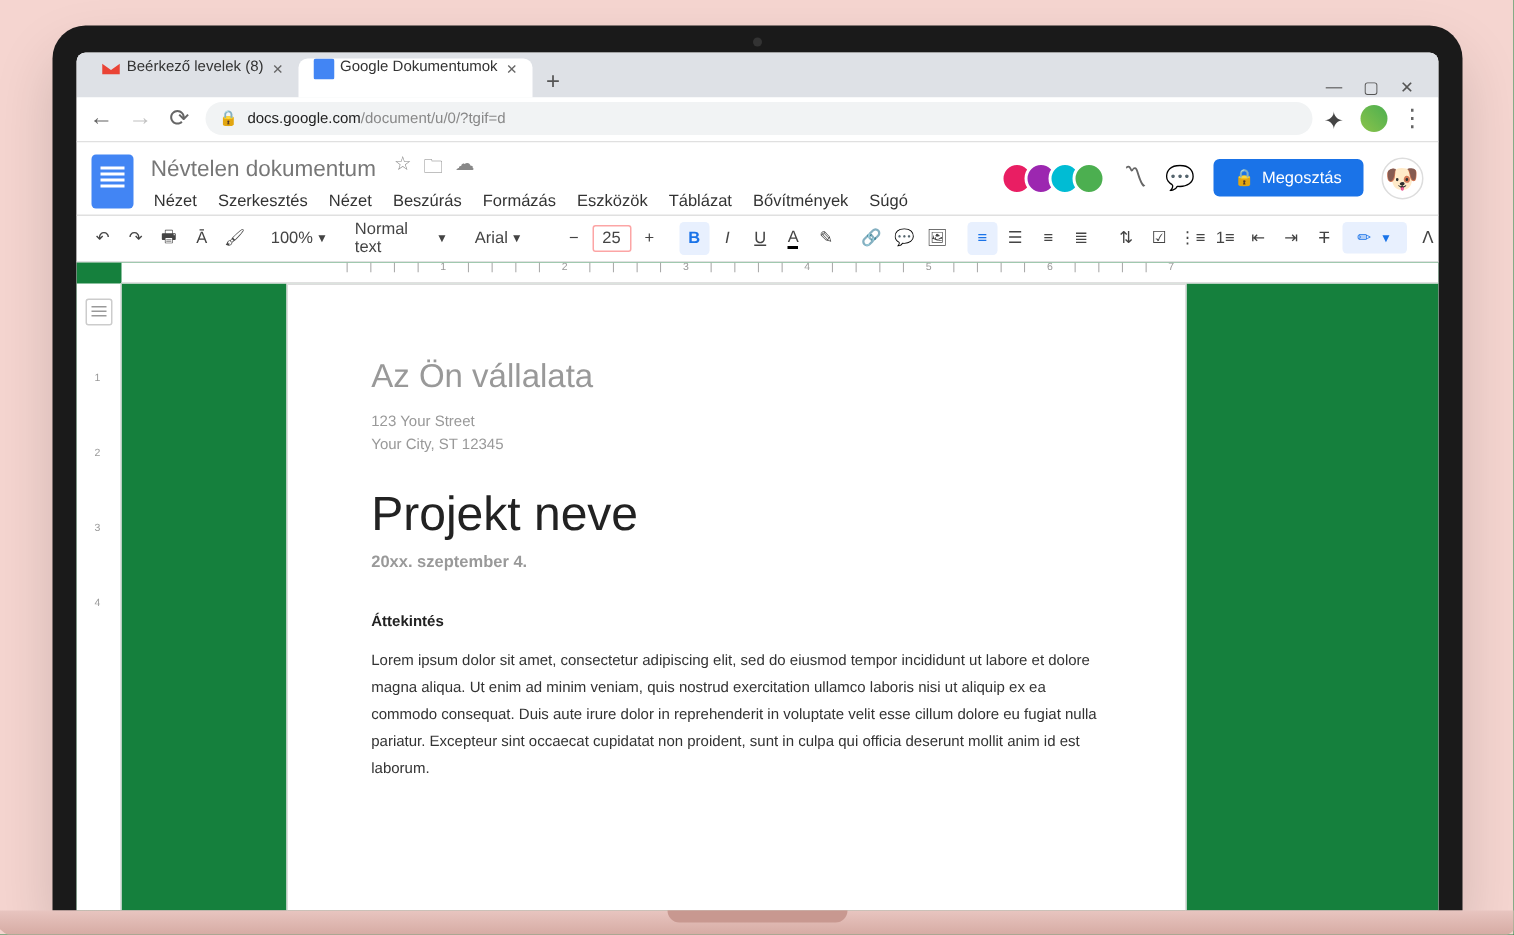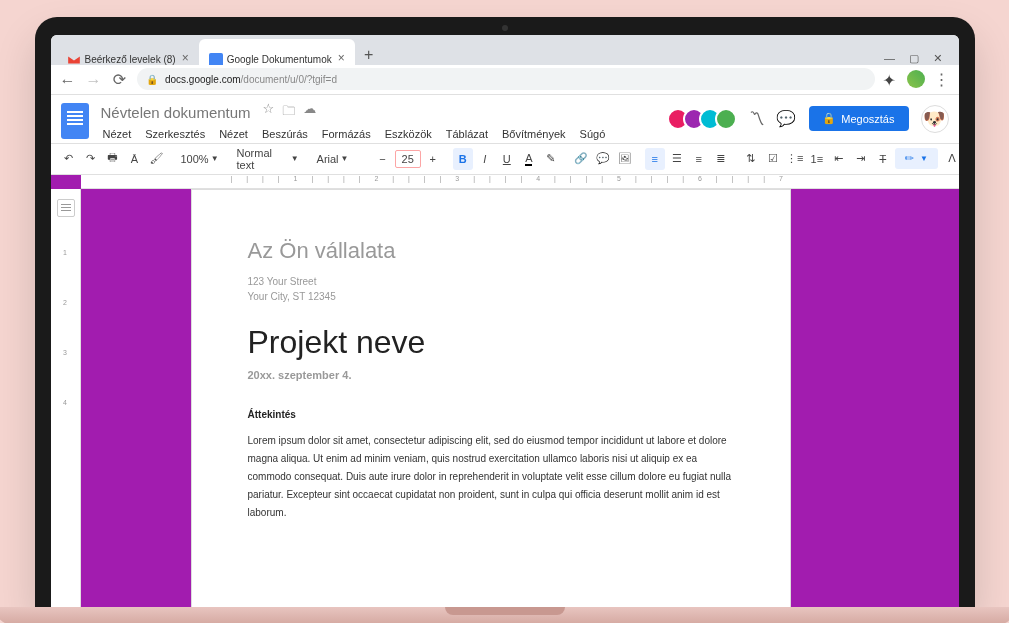--- a/index.html
+++ b/index.html
@@ -1,21 +1,21 @@
 <!DOCTYPE html>
 <html><head>
 <meta charset="utf-8">
 <style>
 *{box-sizing:border-box;margin:0;padding:0;font-family:Arial,sans-serif}
 body{background:#f5d5d0;display:flex;align-items:center;justify-content:center;height:623px;width:1009px;overflow:hidden}
 .laptop{width:940px;height:590px;background:#1a1a1a;border-radius:22px 22px 0 0;padding:18px 16px 0;position:relative;box-shadow:0 20px 40px rgba(0,0,0,.15)}
 .camera{width:6px;height:6px;background:#333;border-radius:50%;position:absolute;top:8px;left:50%;transform:translateX(-50%)}
 .screen{width:100%;height:100%;background:#fff;border-radius:6px 6px 0 0;overflow:hidden;display:flex;flex-direction:column}
 .browser-tabs{height:30px;background:#dee1e6;display:flex;align-items:flex-end;padding:0 6px;gap:0}
-.tab{height:26px;padding:0 10px;display:flex;align-items:flex-end;gap:6px;font-size:10px;color:#333;border-radius:6px 6px 0 0;max-width:160px;min-width:140px;cursor:pointer}
+.tab{height:26px;padding:0 10px;display:flex;align-items:flex-start;gap:6px;font-size:10px;color:#333;border-radius:6px 6px 0 0;max-width:160px;min-width:140px;cursor:pointer}
 .tab.active{background:#fff}
 .tab-icon{width:12px;height:12px;flex-shrink:0}
 .tab-close{color:#666;margin-left:auto;cursor:pointer;font-size:12px}
 .new-tab{width:20px;height:20px;display:flex;align-items:center;justify-content:center;color:#555;cursor:pointer;margin-left:4px;border-radius:50%}
 .win-controls{margin-left:auto;display:flex;gap:14px;padding:0 10px;color:#555}
 .win-controls span{cursor:pointer;font-size:11px}
 .addr-bar{height:30px;background:#fff;display:flex;align-items:center;padding:0 8px;gap:8px;border-bottom:1px solid #e0e0e0}
 .nav-btn{width:18px;height:18px;display:flex;align-items:center;justify-content:center;color:#666;cursor:pointer}
 .url-box{flex:1;height:22px;background:#f1f3f4;border-radius:11px;display:flex;align-items:center;padding:0 10px;gap:6px;font-size:10px;color:#444}
 .url-secure{color:#666}
@@ -42,21 +42,21 @@
 .user-av{width:28px;height:28px;border-radius:50%;background:#fff;border:1px solid #ddd;cursor:pointer;overflow:hidden;display:flex;align-items:center;justify-content:center;font-size:18px}
 .toolbar{height:32px;border-top:1px solid #e0e0e0;border-bottom:1px solid #e0e0e0;display:flex;align-items:center;padding:0 8px;gap:2px;background:#fff;font-size:11px;color:#444}
 .tb-btn{padding:4px 5px;cursor:pointer;border-radius:3px;display:flex;align-items:center;justify-content:center;min-width:20px;height:22px}
 .tb-btn.active{background:#e8f0fe;color:#1a73e8}
 .tb-sep{width:1px;height:18px;background:#e0e0e0;margin:0 3px}
 .tb-text{padding:0 4px}
 .tb-drop{font-size:8px;margin-left:2px}
 .tb-select{display:flex;align-items:center;padding:0 4px;cursor:pointer;height:22px;border-radius:3px}
 .tb-right{margin-left:auto;display:flex;align-items:center;gap:4px}
 .pen-btn{background:#e8f0fe;color:#1a73e8;padding:4px 10px;border-radius:3px;cursor:pointer;display:flex;align-items:center;gap:4px}
-.canvas-area{flex:1;background:#a21caf;position:relative;overflow:hidden;display:flex}
+.canvas-area{flex:1;background:#15803d;position:relative;overflow:hidden;display:flex}
 .ruler-h{position:absolute;top:0;left:30px;right:0;height:14px;background:#fff;border-bottom:1px solid #e0e0e0;font-size:7px;color:#999}
 .ruler-h::before{content:'| | | | 1 | | | | 2 | | | | 3 | | | | 4 | | | | 5 | | | | 6 | | | | 7';letter-spacing:6px;padding-left:150px}
 .ruler-v{position:absolute;top:14px;left:0;width:30px;bottom:0;background:#fff;border-right:1px solid #e0e0e0;font-size:7px;color:#999;padding-top:60px}
 .ruler-v div{height:50px;text-align:center}
 .outline-box{position:absolute;left:6px;top:24px;width:18px;height:18px;border:1px solid #ccc;border-radius:2px;display:flex;align-items:center;justify-content:center;cursor:pointer;background:#fff}
 .outline-box::before{content:'';width:10px;height:1px;background:#999;box-shadow:0 -3px 0 #999,0 3px 0 #999}
 .page{position:absolute;left:140px;top:14px;width:600px;background:#fff;border:1px solid #ddd;padding:48px 56px;min-height:460px}
 .company{font-size:22px;color:#999;margin-bottom:10px}
 .addr{font-size:10px;color:#999;line-height:1.5;margin-bottom:20px}
 .project{font-size:32px;font-weight:400;color:#222;margin-bottom:8px}

